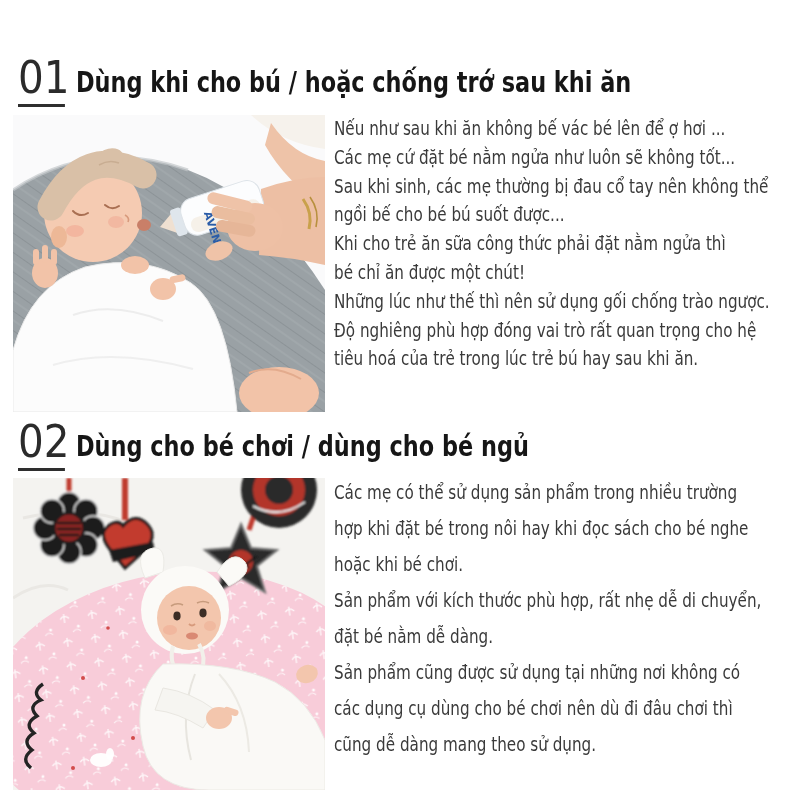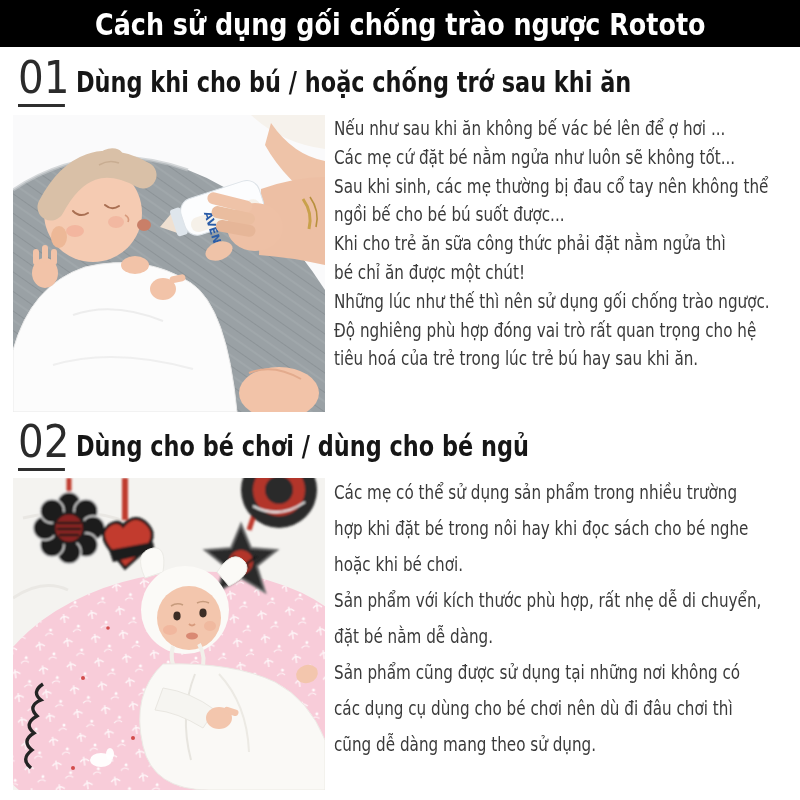--- a/index.html
+++ b/index.html
@@ -41,23 +41,20 @@
   #text-1{top:114px;}
   #num-2{top:420px;} #head-2{top:430px;}
   #photo-2{top:478px;}
   #text-2{top:474px;}
 </style>
 </head>
 <body>
 
 <div id="page">
 
-  <div class="header-bar">
-    <div class="header-title">Cách sử dụng gối chống trào ngược Rototo</div>
-  </div>
 
   <div class="sec-num" id="num-1">
     <div>01</div>
     <div class="rule"></div>
   </div>
   <div class="sec-head" id="head-1">Dùng khi cho bú / hoặc chống trớ sau khi ăn</div>
 
   <svg class="photo" id="photo-1" width="312" height="297" viewBox="0 0 312 297">
     <defs>
       <pattern id="quilt" width="16" height="16" patternUnits="userSpaceOnUse" patternTransform="rotate(35)">

